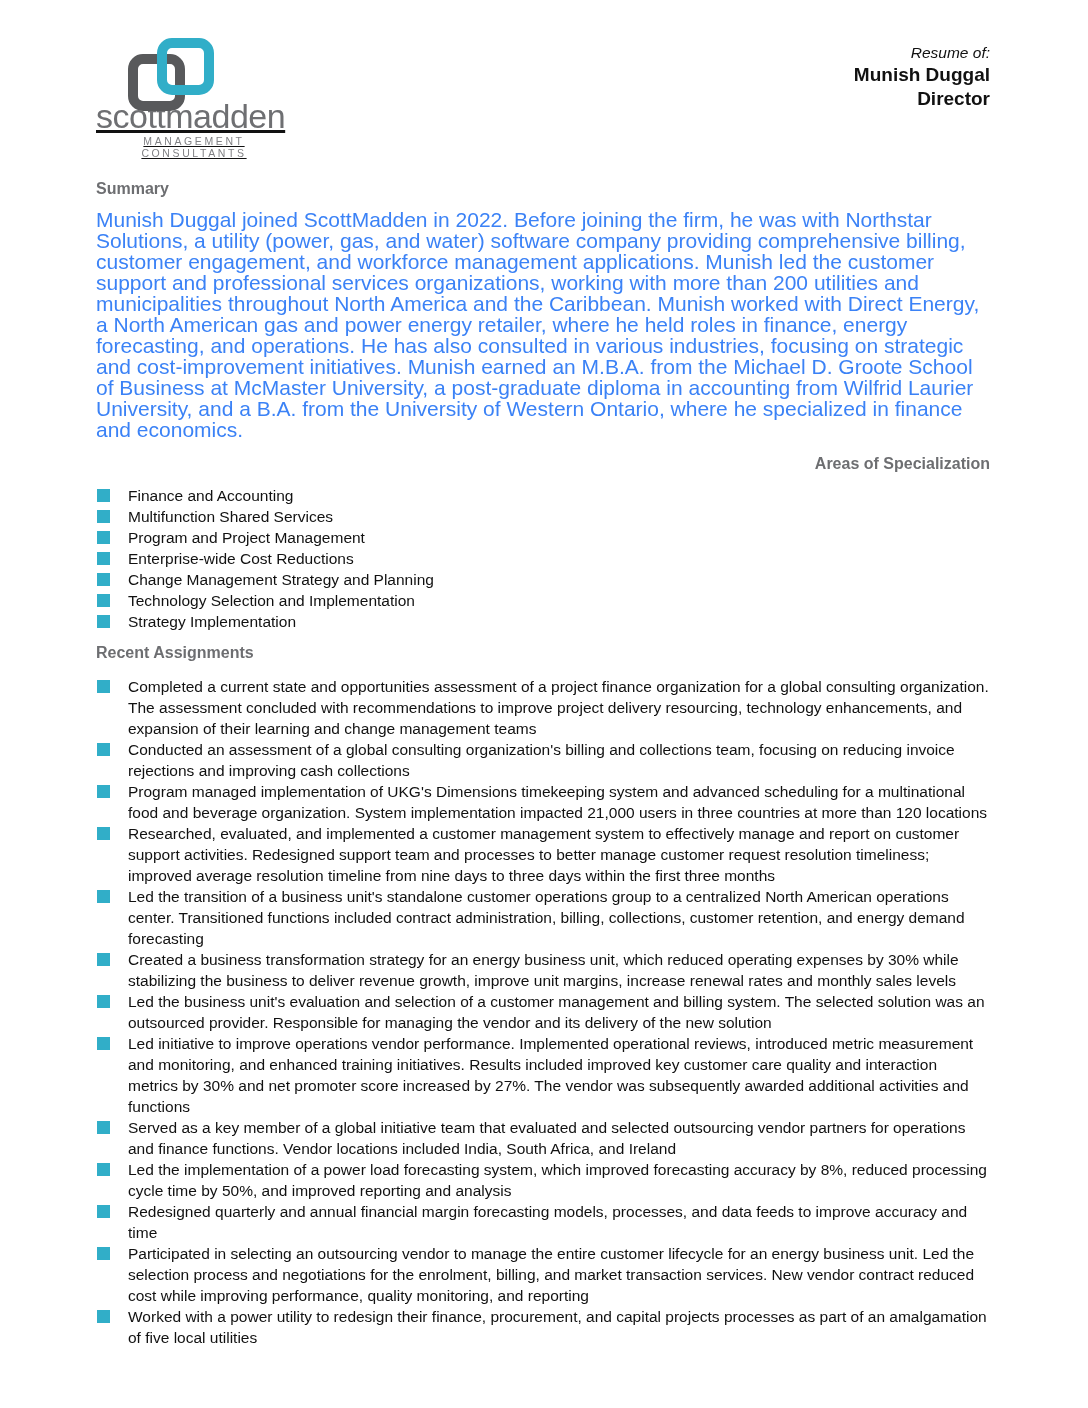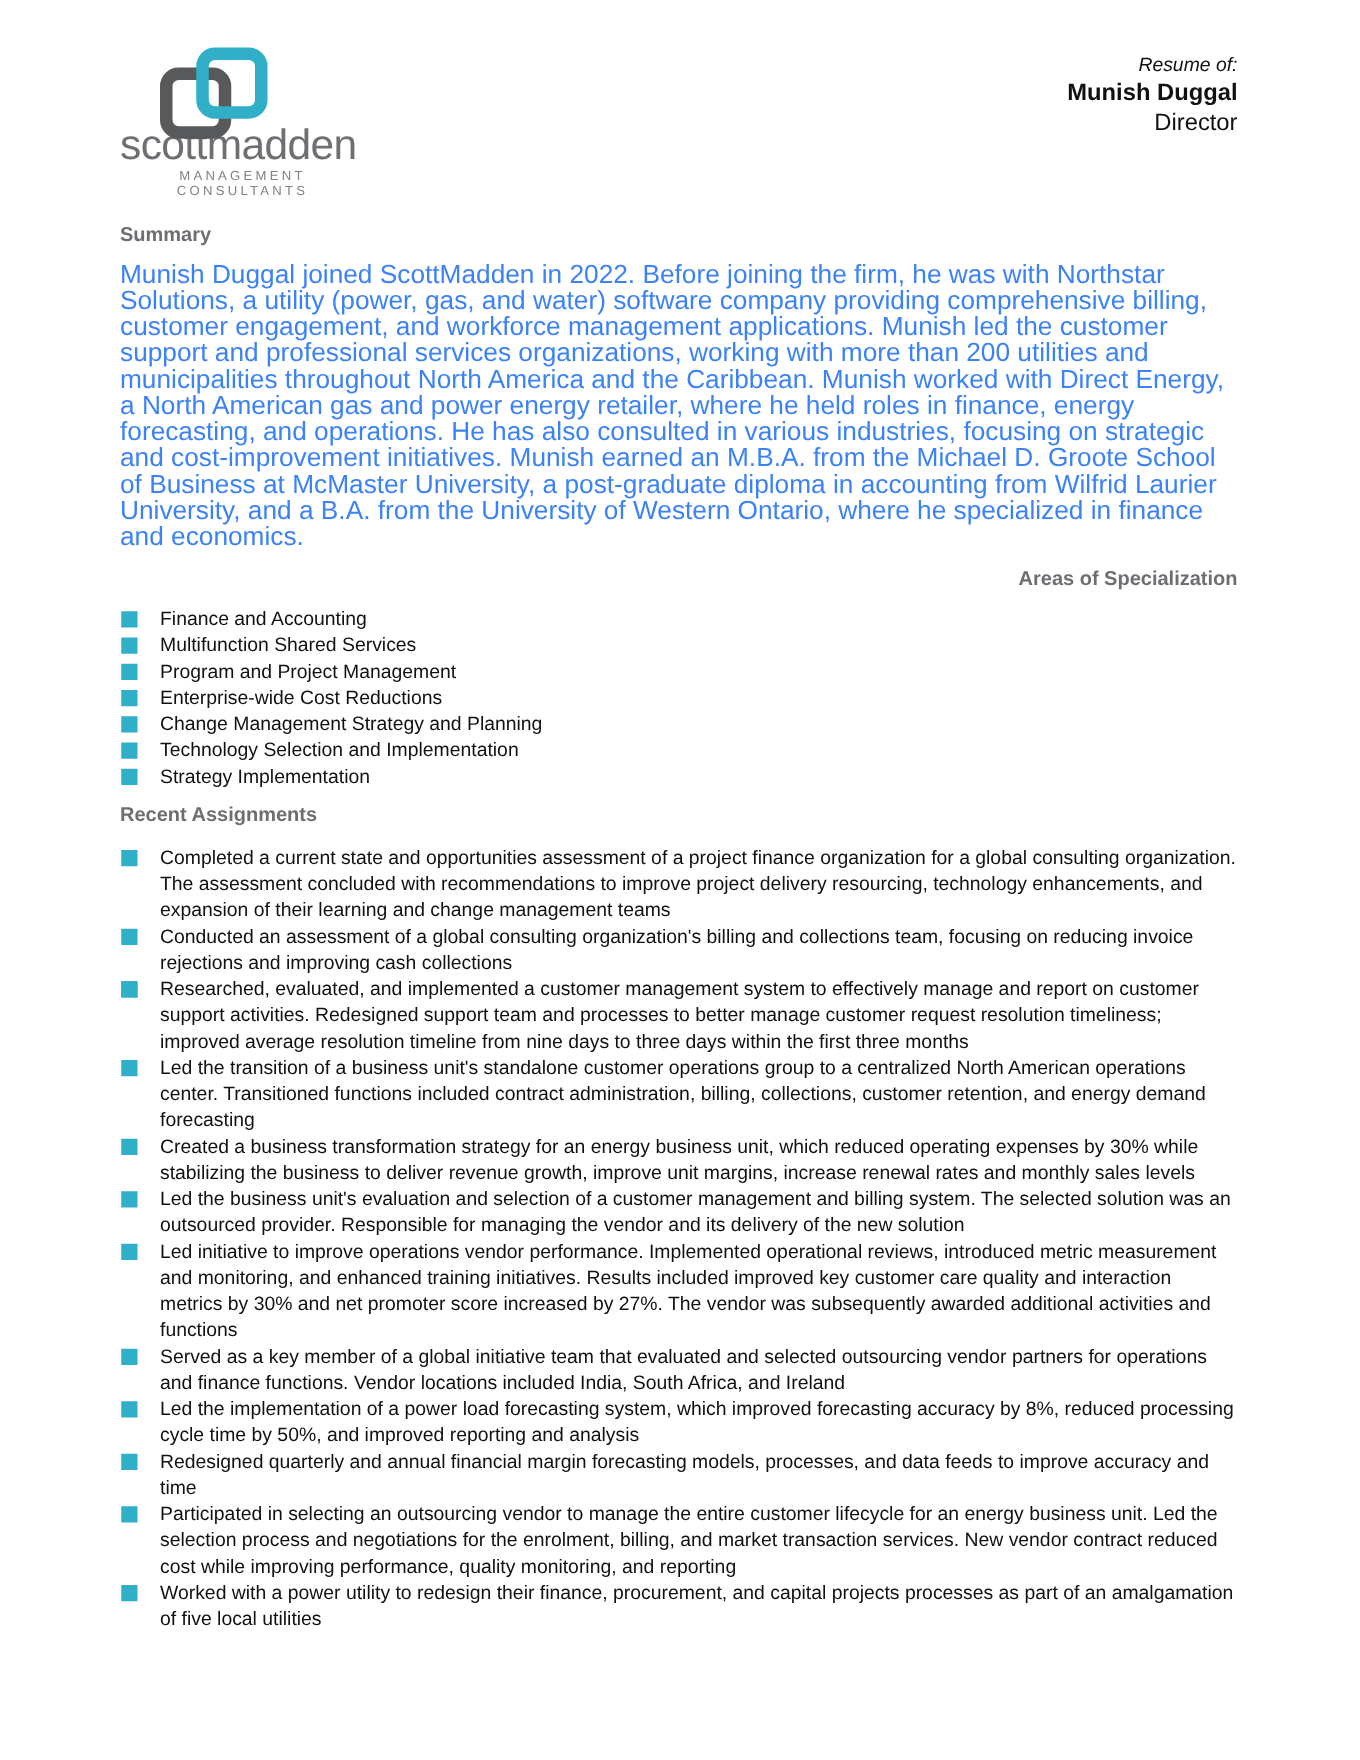--- a/index.html
+++ b/index.html
@@ -22,21 +22,21 @@
     padding: 40px 98px 0 96px;
   }
 
   
   .top {
     display: flex;
     justify-content: space-between;
     align-items: flex-start;
     height: 118px;
   }
-  .logo { position: relative; width: 230px; }
+  .logo { position: relative; width: 230px; text-decoration: underline; }
   .logo-icon { position: relative; height: 58px; width: 120px; margin-left: 32px; }
   .ring {
     position: absolute;
     box-sizing: border-box;
     width: 57px; height: 57px;
     border-radius: 15px;
     background: transparent;
   }
   .ring.dark { left: 0px; top: 14px; border: 10px solid var(--dark-gray, #58595B); z-index: 1; }
   .ring.teal { left: 29px; top: -2px; border: 10px solid var(--teal, #31AEC8); z-index: 2; }
@@ -52,21 +52,21 @@
     font-size: 10.5px;
     letter-spacing: 2.6px;
     color: #808184;
     text-align: center;
     width: 196px;
     margin-top: 1px;
   }
   .header-right { text-align: right; margin-top: 2px; }
   .resume-of { font-size: 15.5px; font-style: italic; line-height: 21px; color: #111; }
   .person-name { font-size: 19px; font-weight: bold; line-height: 24px; color: #111; }
-  .person-title { font-size: 19px; font-weight: normal; line-height: 24px; color: #111; }
+  .person-title { font-size: 19px; font-weight: bold; line-height: 24px; color: #111; }
 
   
   h2.sec {
     font-size: 16px;
     font-weight: bold;
     color: var(--heading-gray, #6D6E71);
     margin: 0 0 10px 0;
     line-height: 20px;
   }
   #summary-sec { margin-top: 21px; }
@@ -178,20 +178,21 @@
           <span class="li-text">Completed a current state and opportunities assessment of a project finance organization for a global consulting organization. The assessment concluded with recommendations to improve project delivery resourcing, technology enhancements, and expansion of their learning and change management teams</span>
         </li>
 
         <li>
           <span class="sq"></span>
           <span class="li-text">Conducted an assessment of a global consulting organization's billing and collections team, focusing on reducing invoice rejections and improving cash collections</span>
         </li>
 
         <li>
           <span class="sq"></span>
+          <span class="li-text">Program managed implementation of UKG's Dimensions timekeeping system and advanced scheduling for a multinational food and beverage organization. System implementation impacted 21,000 users in three countries at more than 120 locations</span>
         </li>
 
         <li>
           <span class="sq"></span>
           <span class="li-text">Researched, evaluated, and implemented a customer management system to effectively manage and report on customer support activities. Redesigned support team and processes to better manage customer request resolution timeliness; improved average resolution timeline from nine days to three days within the first three months</span>
         </li>
 
         <li>
           <span class="sq"></span>
           <span class="li-text">Led the transition of a business unit's standalone customer operations group to a centralized North American operations center. Transitioned functions included contract administration, billing, collections, customer retention, and energy demand forecasting</span>

